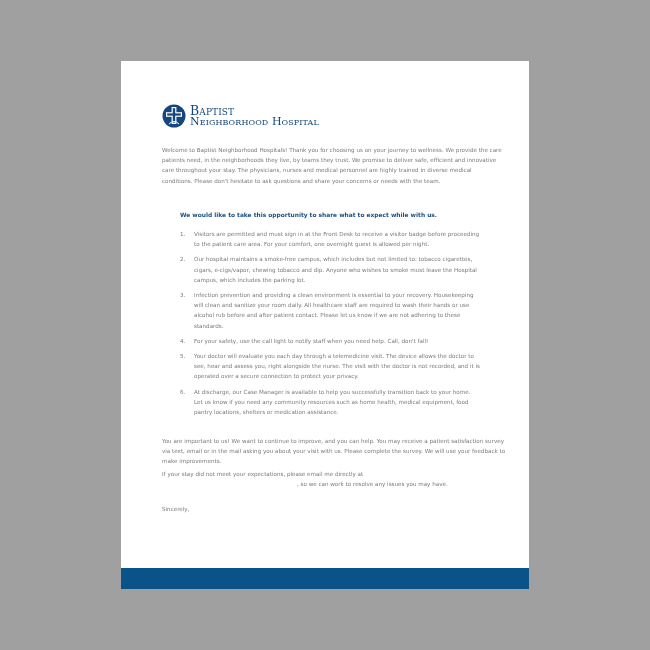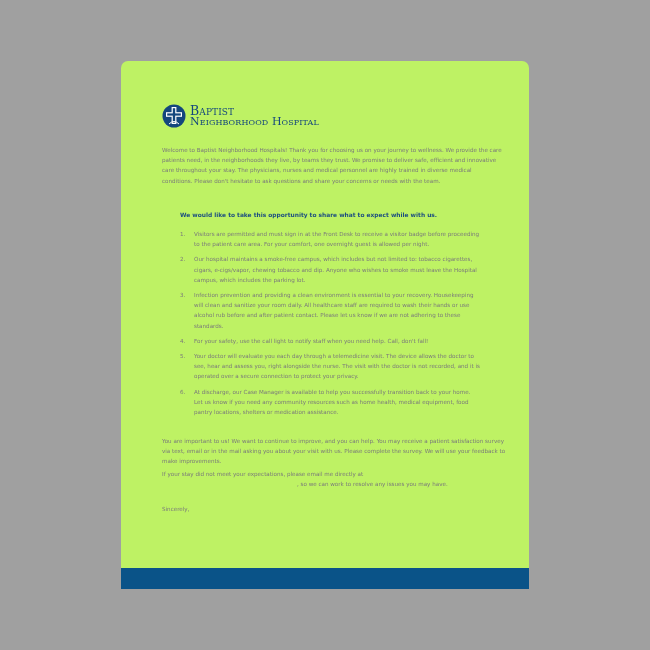--- a/index.html
+++ b/index.html
@@ -1,17 +1,17 @@
 <!DOCTYPE html>
 <html><head>
 <meta charset="utf-8">
 <style>
   html, body { margin:0; padding:0; }
   body { width:650px; height:650px; background:#a0a0a0; position:relative; overflow:hidden; font-family:"DejaVu Sans", sans-serif; }
-  .page { position:absolute; left:121px; top:61px; width:408px; height:528px; background:#bef264;border-radius:7px; }
+  .page { position:absolute; left:121px; top:61px; width:408px; height:528px; background:#ffffff; }
   .logo { position:absolute; left:41px; top:41px; height:28px; display:flex; align-items:center; }
   .logo-mark { width:24px; height:24px; margin-right:4px; }
   .logo-text { font-family:"DejaVu Serif", serif; color:#14477d; line-height:11px; font-variant:small-caps; letter-spacing:0.1px; }
   .logo-text .l1 { font-size:12.5px; display:block; }
   .logo-text .l2 { font-size:11px; display:block; }
   .body-text { position:absolute; left:41px; width:340px; font-size:5.6px; line-height:10.2px; color:#7a7a7a; }
   .intro { top:84px; }
   .heading { position:absolute; left:59px; top:151px; font-size:5.9px; font-weight:bold; color:#1d4f80; }
   ol.items { position:absolute; left:59px; top:168px; width:300px; margin:0; padding:0; list-style:none; font-size:5.6px; line-height:10.2px; color:#7a7a7a; }
   ol.items li { position:relative; padding-left:14px; margin-bottom:5px; }

